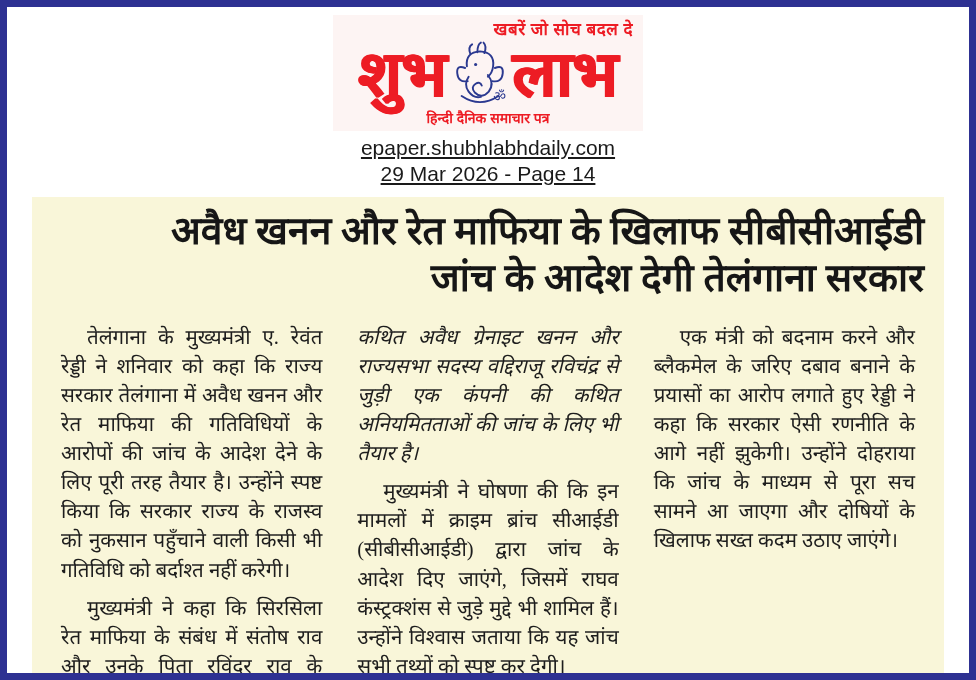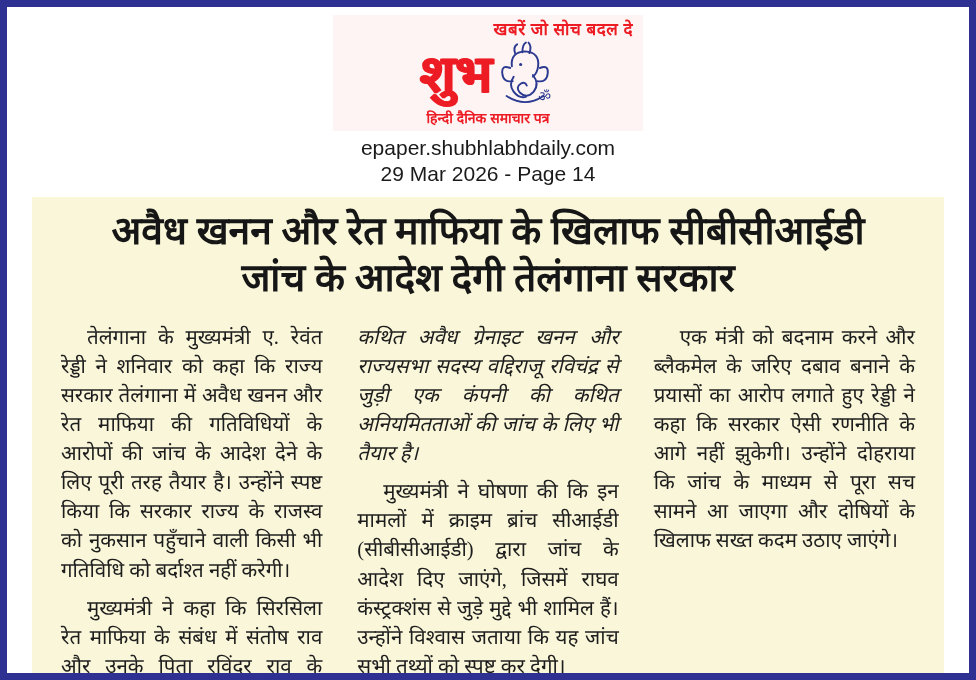--- a/index.html
+++ b/index.html
@@ -22,48 +22,48 @@
   .logo-tagline {
     font-size: 17px; font-weight: bold; color: #ed1c24;
     text-align: right; letter-spacing: 0.5px;
     font-family: "Liberation Sans", sans-serif;
   }
   .logo-title-row {
     display: flex; align-items: center; justify-content: center;
     gap: 2px; line-height: 1;
   }
   .logo-word {
-    font-size: 52px; font-weight: 800; color: #ed1c24;
+    font-size: 64px; font-weight: 800; color: #ed1c24;
     font-family: "Liberation Serif", serif;
     text-shadow: 1px 0 0 #ed1c24, -1px 0 0 #ed1c24;
     line-height: 1.05;
   }
   .ganesha { width: 62px; height: 70px; flex: 0 0 auto; }
   .logo-subtitle {
     font-size: 14px; font-weight: bold; color: #ed1c24;
     text-align: center; margin-top: -2px;
     font-family: "Liberation Sans", sans-serif;
   }
   
   .meta-block {
     text-align: center; margin-top: 4px;
     font-family: "Liberation Sans", sans-serif;
     color: #1a1a1a;
   }
-  .meta-line { font-size: 21px; line-height: 1.25; }
+  .meta-line { font-size: 21px; line-height: 1.25; text-decoration: underline; }
   
   .article {
     width: 912px; height: 487px;
     box-sizing: border-box;
     margin: 9px auto 0 auto;
     background: #f9f6d9;
     padding: 10px 20px 14px 20px;
   }
   .headline {
-    text-align: center; color: #161616;
+    text-align: right; color: #161616;
     font-weight: 800; font-size: 39px; line-height: 1.22;
     font-family: "Liberation Serif", serif;
     letter-spacing: 0px;
   }
   .headline .hl-line { display: block; }
   .columns {
     display: flex; gap: 17px; margin-top: 12px;
     font-size: 20.5px; line-height: 1.42;
     color: #1d1d1d; text-align: justify;
   }
@@ -85,20 +85,21 @@
           <path d="M18 32 q-10 -4 -9 6 q1 11 12 9"></path>
           <path d="M52 32 q10 -4 9 6 q-1 11 -12 9"></path>
           <path d="M20 30 q-2 -16 15 -17 q17 1 15 17 q-1 8 -6 12"></path>
           <path d="M44 40 q8 10 1 19 q-8 9 -16 1 q-5 -6 1 -10 q5 -3 7 2"></path>
           <path d="M22 42 q-6 9 0 17 q6 8 14 6"></path>
           <path d="M14 64 q21 14 42 0"></path>
         </g>
         <circle cx="30" cy="28" r="1.8" fill="#2b3990"></circle>
         <text x="50" y="70" font-size="16" fill="#2b3990" font-family="serif">ॐ</text>
       </svg>
+      <span class="logo-word">लाभ</span>
     </div>
     <div class="logo-subtitle">हिन्दी दैनिक समाचार पत्र</div>
   </div>
 </div>
 
 <div class="meta-block">
   <div class="meta-line">epaper.shubhlabhdaily.com</div>
   <div class="meta-line">29 Mar 2026 - Page 14</div>
 </div>
 

